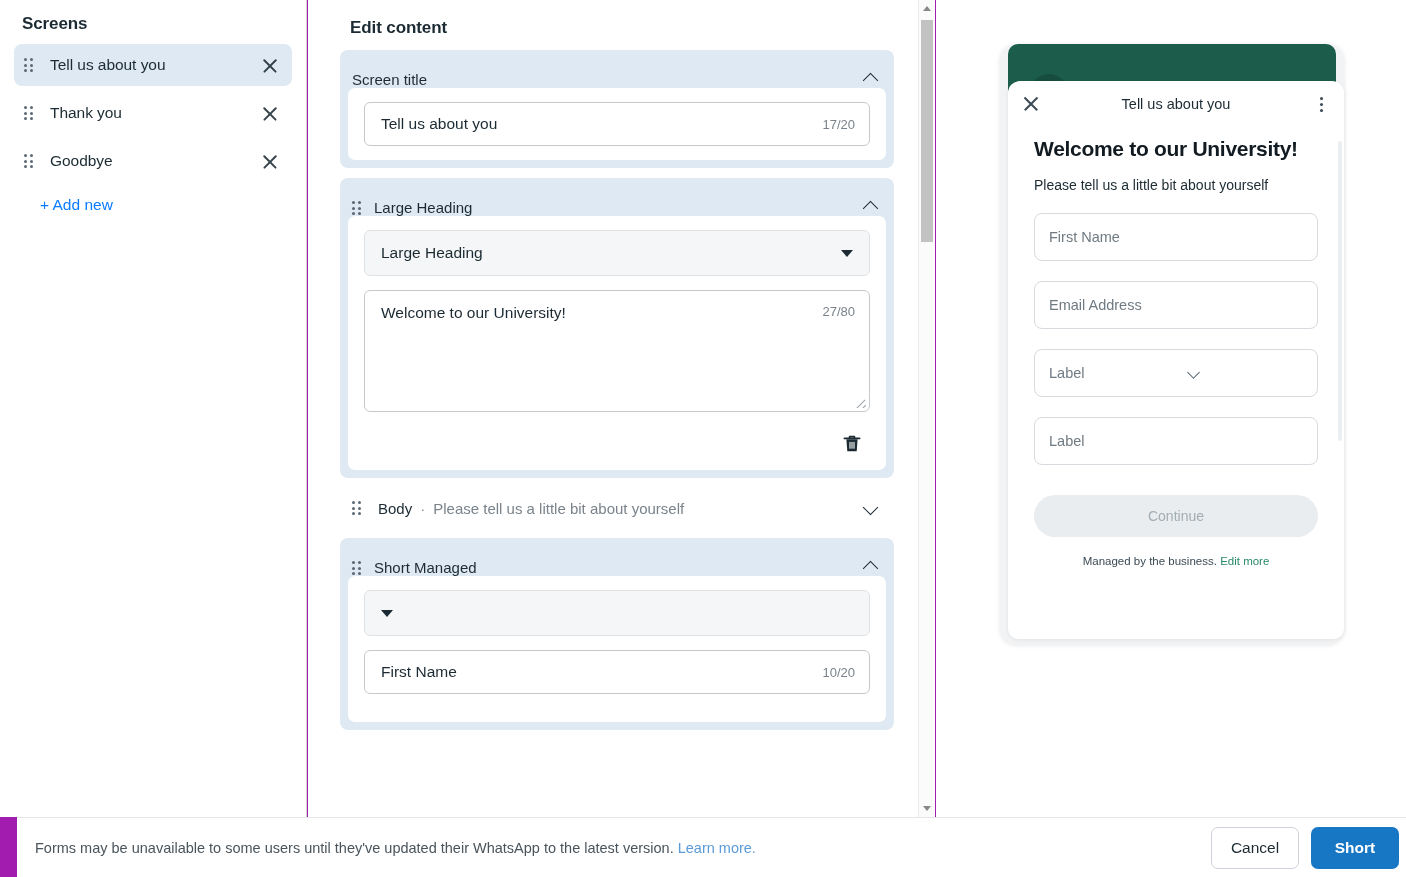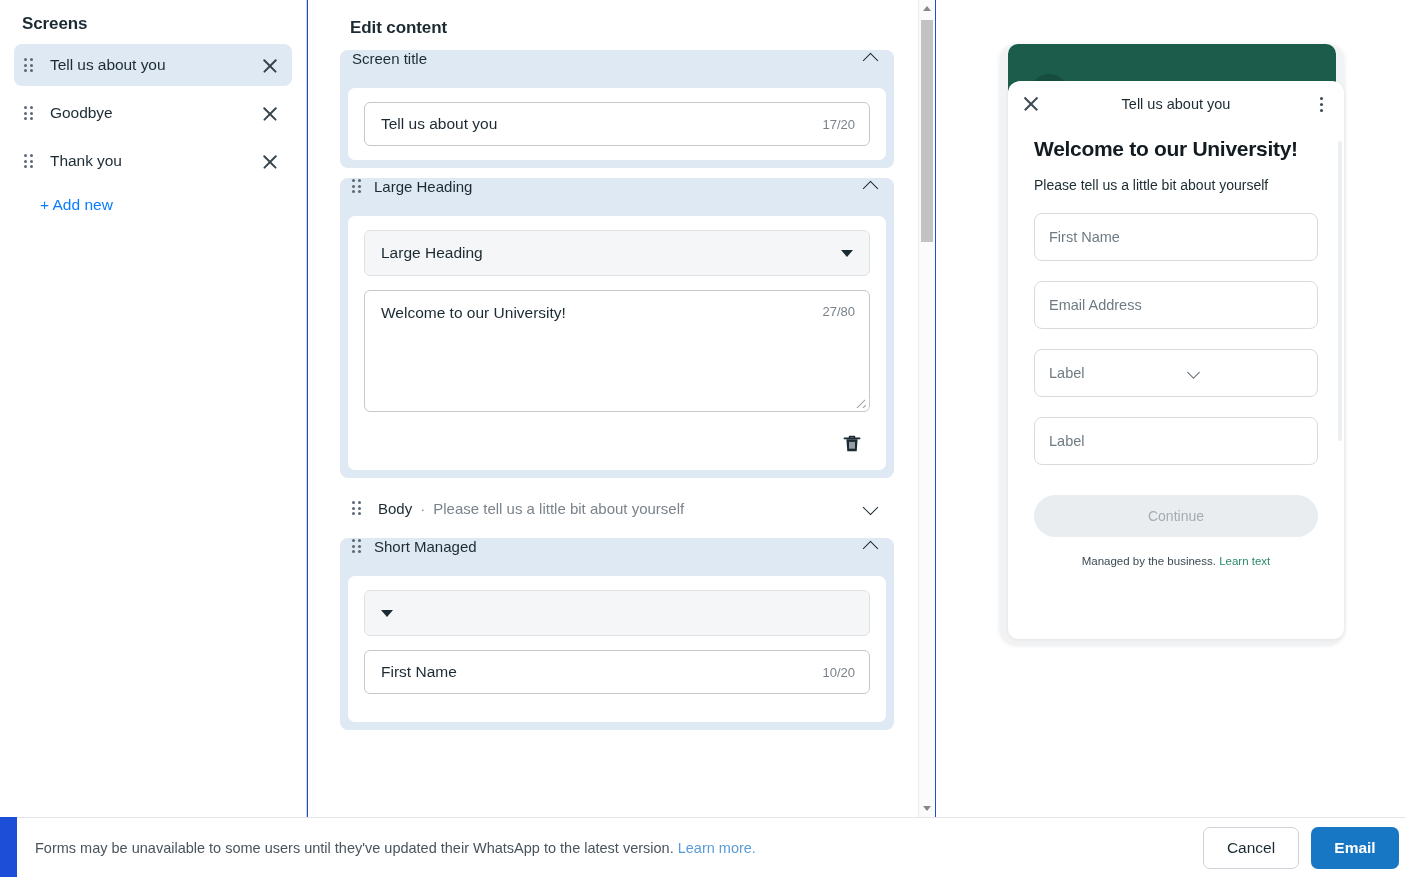--- a/index.html
+++ b/index.html
@@ -8,21 +8,21 @@
     margin: 0; padding: 0;
     width: 1406px; height: 877px;
     overflow: hidden;
     background: #ffffff;
     font-family: "Liberation Sans", sans-serif;
     -webkit-font-smoothing: antialiased;
   }
   #app {
     position: relative;
     width: 1406px; height: 877px;
-    background: #1d4ed8;
+    background: #a21caf;
   }
 
   
   .sidebar {
     position: absolute;
     left: 0; top: 0;
     width: 307px; height: 817px;
     background: #ffffff;
     border-right: 1px solid #cfd3d7;
     padding: 0;
@@ -115,21 +115,21 @@
   }
 
   .card {
     margin: 0 27px 10px 24px;
     background: #dfe9f3;
     border-radius: 8px;
     overflow: hidden;
   }
   .card-head {
     display: flex;
-    align-items: flex-start;
+    align-items: flex-end;
     height: 38px;
     padding: 0 14px 0 12px;
     cursor: pointer;
   }
   .card-head .drag-dots { margin-right: 10px; }
   .card-head-label {
     font-size: 15px;
     color: #1c2b33;
     flex: 0 0 auto;
   }
@@ -484,21 +484,21 @@
     height: 42px;
     border-radius: 7px;
     font-size: 15.5px;
     display: flex;
     align-items: center;
     justify-content: center;
     cursor: pointer;
     flex: 0 0 auto;
   }
   .btn-cancel {
-    width: 96px;
+    width: 88px;
     background: #ffffff;
     border: 1px solid #ced3d9;
     color: #1c2b33;
     margin-right: 12px;
   }
   .btn-save {
     width: 88px;
     background: #1877c4;
     color: #ffffff;
     font-weight: bold;
@@ -530,34 +530,34 @@
 
       <div class="screen-item">
         <span class="drag-dots">
           <i></i>
             <i></i>
             <i></i>
             <i></i>
             <i></i>
             <i></i>
         </span>
-        <span class="screen-label">Goodbye</span>
+        <span class="screen-label">Thank you</span>
         <span class="close-x"></span>
       </div>
 
       <div class="screen-item">
         <span class="drag-dots">
           <i></i>
             <i></i>
             <i></i>
             <i></i>
             <i></i>
             <i></i>
         </span>
-        <span class="screen-label">Thank you</span>
+        <span class="screen-label">Goodbye</span>
         <span class="close-x"></span>
       </div>
 
       <div class="add-new">+ Add new</div>
     </div>
   </div>
 
   <div class="editor">
     <div class="editor-inner">
 
@@ -713,32 +713,32 @@
           </div>
 
           <div class="pv-input">
             <span>Label</span>
           </div>
 
           <div class="pv-continue">Continue</div>
 
           <div class="pv-managed">
             <span>Managed by the business.</span>
-            <a>Learn text</a>
+            <a>Edit more</a>
           </div>
         </div>
 
         <div class="pv-scroll"></div>
       </div>
     </div>
 
   </div>
 
   <div class="footer">
     <div class="footer-note">
       <span>Forms may be unavailable to some users until they've updated their WhatsApp to the latest version.</span>
       <a>Learn more.</a>
     </div>
     <div class="btn btn-cancel">Cancel</div>
-    <div class="btn btn-save">Email</div>
+    <div class="btn btn-save">Short</div>
   </div>
 
 </div>
 
 </body></html>

